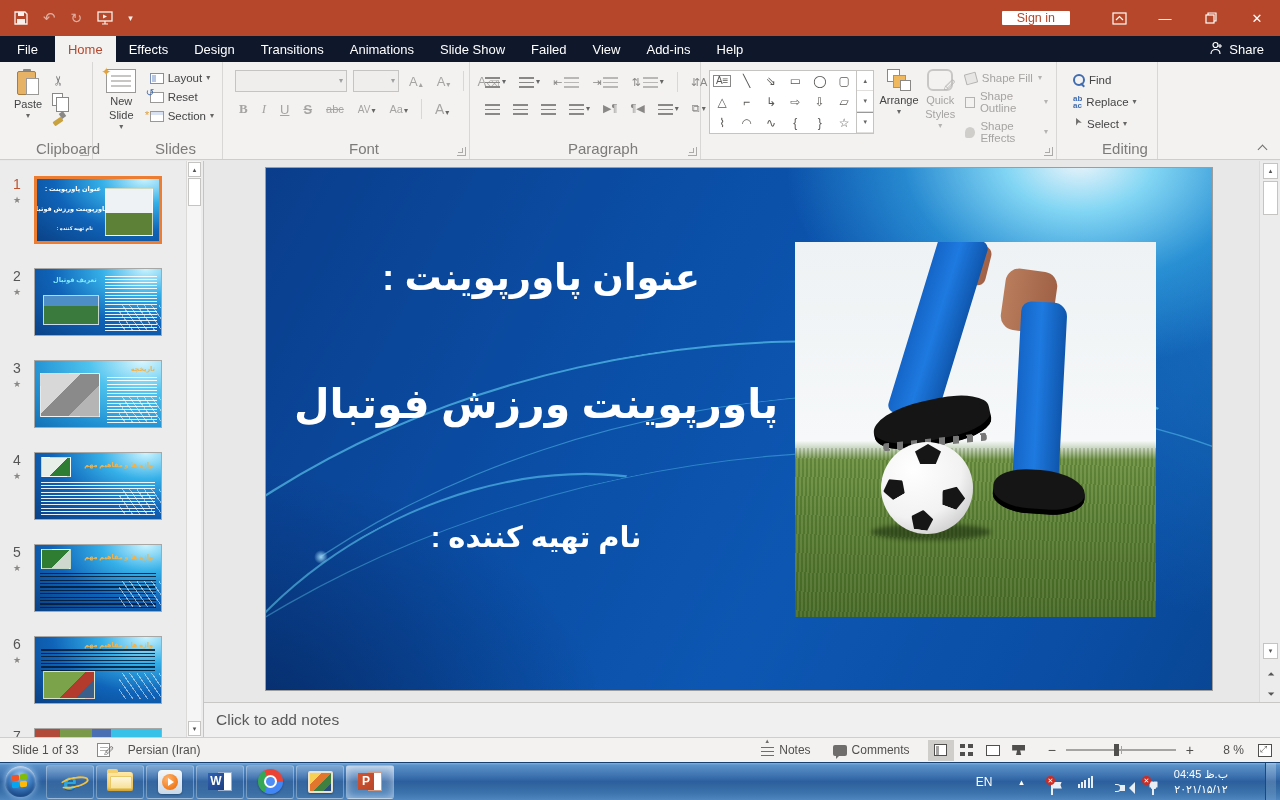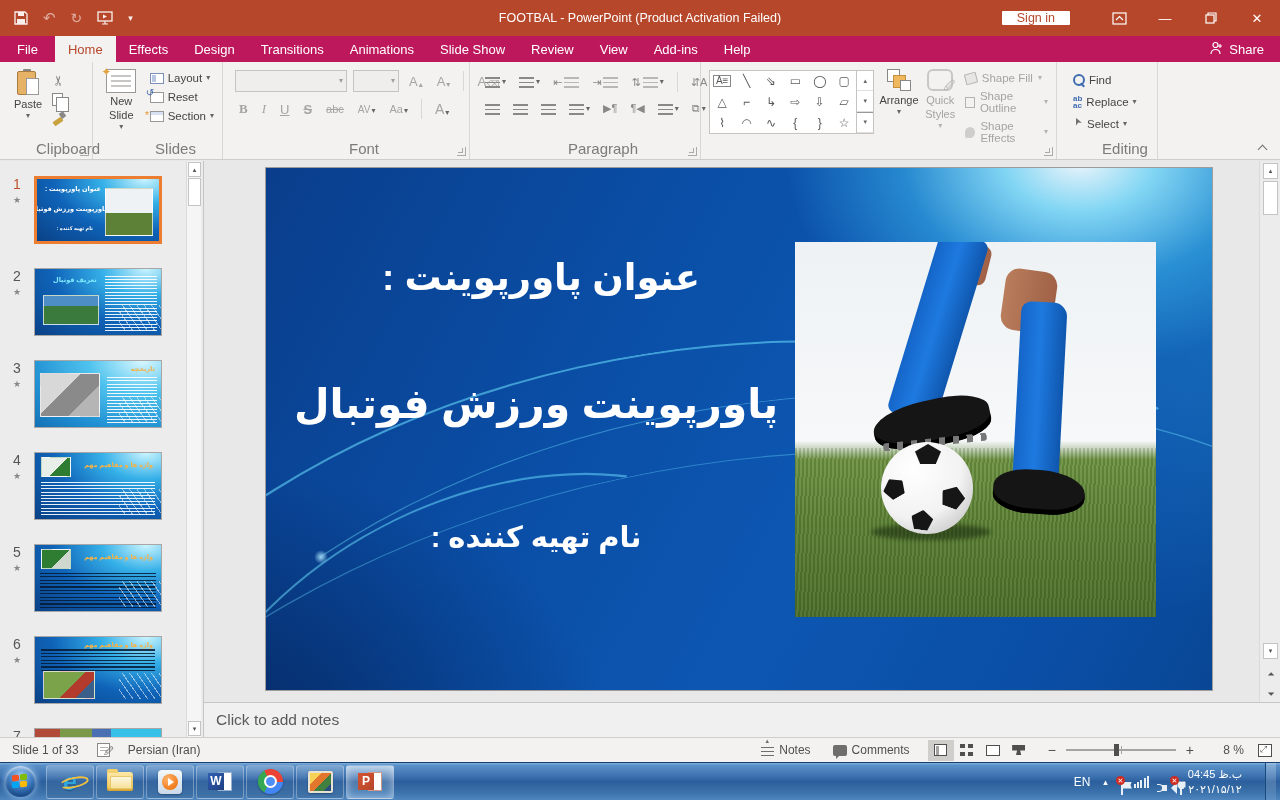--- a/index.html
+++ b/index.html
@@ -11,21 +11,21 @@
   .titlebar { height:36px; background:#b7472a; display:flex; align-items:center; color:#fff; position:relative; }
   .qat { display:flex; align-items:center; gap:15px; padding-left:14px; }
   .qat .qbtn { opacity:.92; display:flex; align-items:center; cursor:pointer; }
   .qat .dim { opacity:.55; }
   .title-text { position:absolute; left:0; right:0; text-align:center; font-size:12.5px; color:#fff; pointer-events:none; }
   .tb-right { margin-left:auto; display:flex; align-items:center; height:100%; }
   .signin { background:#fff; color:#b7472a; font-size:12.5px; padding:0 15px; border-radius:1px; margin-right:26px; cursor:pointer;margin-left:32px; }
   .winbtn { width:46px; height:100%; display:flex; align-items:center; justify-content:center; font-size:13px; cursor:pointer; color:#fff; }
 
   
-  .tabbar { height:26px; background:#be185d; display:flex; align-items:stretch; color:#fff; font-size:13px; }
+  .tabbar { height:26px; background:#0f172a; display:flex; align-items:stretch; color:#fff; font-size:13px; }
   .tab { padding:0 13px; display:flex; align-items:center; cursor:pointer; }
   .tab.file { padding:0 17px; }
   .tab.active { background:#f3f2f1; color:#b7472a; }
   .tellme { display:flex; align-items:center; gap:7px; margin-left:12px; cursor:pointer; }
   .share { margin-left:auto; display:flex; align-items:center; gap:6px; padding-right:16px; cursor:pointer; }
 
   
   .ribbon { height:98px; background:#f3f2f1; border-bottom:1px solid #cfcdcc; display:flex; position:relative; }
   .rgroup { position:relative; border-right:1px solid #d9d7d5; padding:4px 4px 18px 4px; display:flex; }
   .glabel { position:absolute; bottom:2px; left:0; right:0; text-align:center; font-size:15px; color:#7d7b79;margin-left:36px; }
@@ -248,21 +248,21 @@
   .wordic { width:24px; height:24px; position:relative; }
   .wordic .docw { position:absolute; right:0; top:2px; width:14px; height:19px; background:#fff; border:1px solid #9ab0d0; }
   .wordic .sqw { position:absolute; left:0; top:3px; width:16px; height:17px; background:linear-gradient(135deg,#2f5fb3,#1e3f7f); color:#fff; font-weight:bold; font-size:12px; display:flex; align-items:center; justify-content:center; }
   .chrome { width:25px; height:25px; border-radius:50%; background:conic-gradient(from -30deg,#ea4335 0 120deg,#4285f4 120deg 240deg,#34a853 240deg 360deg); position:relative; box-shadow:0 1px 2px rgba(0,30,60,.4); }
   .chrome:before { content:""; position:absolute; left:6px; top:6px; width:13px; height:13px; border-radius:50%; background:#fff; }
   .chrome:after { content:""; position:absolute; left:8px; top:8px; width:9px; height:9px; border-radius:50%; background:#4f8ef5; }
   .photosic { width:25px; height:22px; background:linear-gradient(135deg,#f7d154 0 30%,#e2762d 30% 55%,#3f7f3f 55% 80%,#274e7a 80%); border:2px solid #e8e2d2; border-radius:2px; position:relative; box-shadow:0 1px 2px rgba(0,30,60,.4); }
   .pptic { width:24px; height:24px; position:relative; }
   .pptic .docp { position:absolute; right:0; top:2px; width:14px; height:19px; background:#fff; border:1px solid #d09a85; }
   .pptic .sqp { position:absolute; left:0; top:3px; width:16px; height:17px; background:linear-gradient(135deg,#d35230,#b7472a); color:#fff; font-weight:bold; font-size:12px; display:flex; align-items:center; justify-content:center; }
-  .tray { margin-left:auto; display:flex; align-items:center; gap:13px; padding-right:4px; color:#fff; }
+  .tray { margin-left:auto; display:flex; align-items:center; gap:27px; padding-right:4px; color:#fff; }
   .tray .lang { font-size:12px; cursor:pointer; }
   .tray-up { font-size:9px; cursor:pointer; }
   .tray-ic { position:relative; cursor:pointer; }
   .flagic { width:12px; height:13px; position:relative; }
   .flagic:before { content:""; position:absolute; left:0; top:0; width:2px; height:13px; background:#e8eef5; }
   .flagic:after { content:""; position:absolute; left:2px; top:0; width:9px; height:7px; background:#e8eef5; clip-path:polygon(0 0,100% 0,85% 50%,100% 100%,0 100%); }
   .badge { position:absolute; right:-4px; bottom:-3px; width:9px; height:9px; border-radius:50%; background:#d02b20; color:#fff; font-size:7px; line-height:9px; text-align:center; font-weight:bold; }
   .barsic { width:15px; height:12px; display:flex; align-items:flex-end; gap:1.5px; }
   .barsic i { width:2.5px; background:#e8eef5; }
   .b1{height:4px}.b2{height:6px}.b3{height:8px}.b4{height:10px}.b5{height:12px}
@@ -292,21 +292,20 @@
     <span class="qbtn dim" style="font-size:14px">↻</span>
     <span class="qbtn">
       <svg width="16" height="14" viewBox="0 0 16 14">
           <rect x="1" y="1" width="14" height="9" fill="none" stroke="#fff" stroke-width="1.3"></rect>
           <path d="M6 3.5l4 2-4 2z" fill="#fff"></path>
           <path d="M8 10v3M5 13h6" stroke="#fff" stroke-width="1.2"></path>
         </svg>
     </span>
     <span class="qbtn" style="font-size:9px">▾</span>
   </div>
-  <div class="title-text">FOOTBAL  -  PowerPoint (Product Activation Failed)</div>
   <div class="tb-right">
     <div class="signin">Sign in</div>
     <div class="winbtn">
       <svg width="15" height="15" viewBox="0 0 15 15">
           <rect x="1" y="2" width="13" height="11" fill="none" stroke="#fff" stroke-width="1.2"></rect>
           <path d="M4 9l3.5-3.5L11 9" fill="none" stroke="#fff" stroke-width="1.2"></path>
         </svg>
     </div>
     <div class="winbtn">—</div>
     <div class="winbtn">
@@ -320,21 +319,21 @@
 </div>
 
 <div class="tabbar">
   <div class="tab file">File</div>
   <div class="tab active">Home</div>
   <div class="tab">Effects</div>
   <div class="tab">Design</div>
   <div class="tab">Transitions</div>
   <div class="tab">Animations</div>
   <div class="tab">Slide Show</div>
-  <div class="tab">Review</div>
+  <div class="tab">Failed</div>
   <div class="tab">View</div>
   <div class="tab">Add-ins</div>
   <div class="tab">Help</div>
   <div class="share">
     <span>
       <svg width="13" height="14" viewBox="0 0 13 14">
           <circle cx="5.5" cy="4" r="2.5" fill="none" stroke="#fff" stroke-width="1.2"></circle>
           <path d="M1 13c0-3 2-4.5 4.5-4.5S10 10 10 13" fill="none" stroke="#fff" stroke-width="1.2"></path>
           <path d="M10 3v4M8 5h4" stroke="#fff" stroke-width="1.1"></path>
         </svg>

